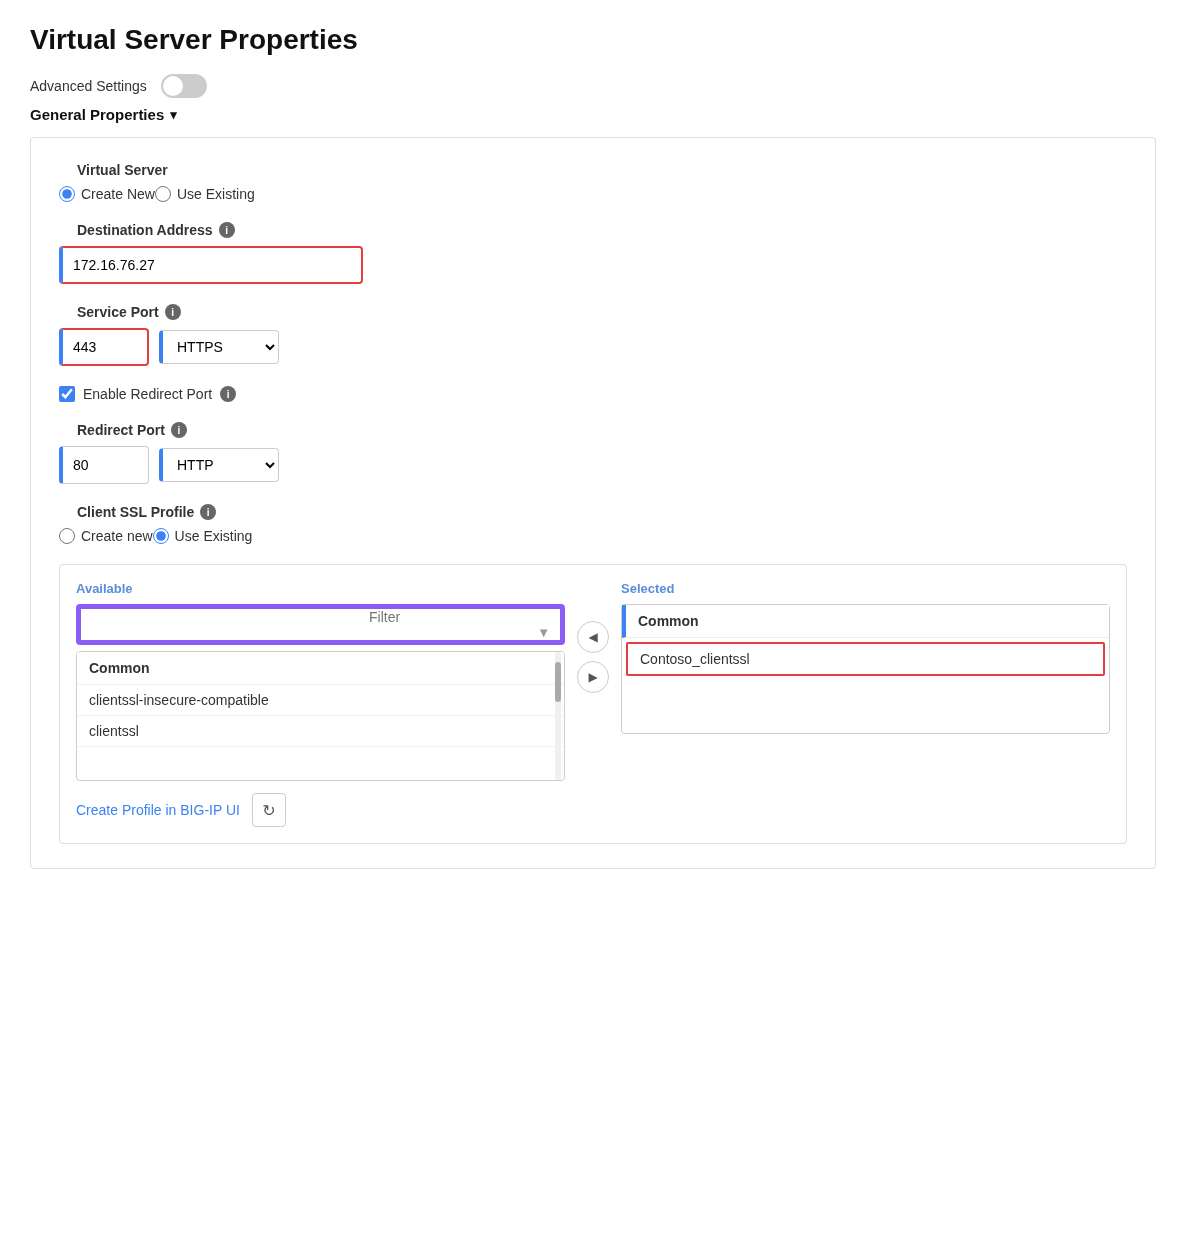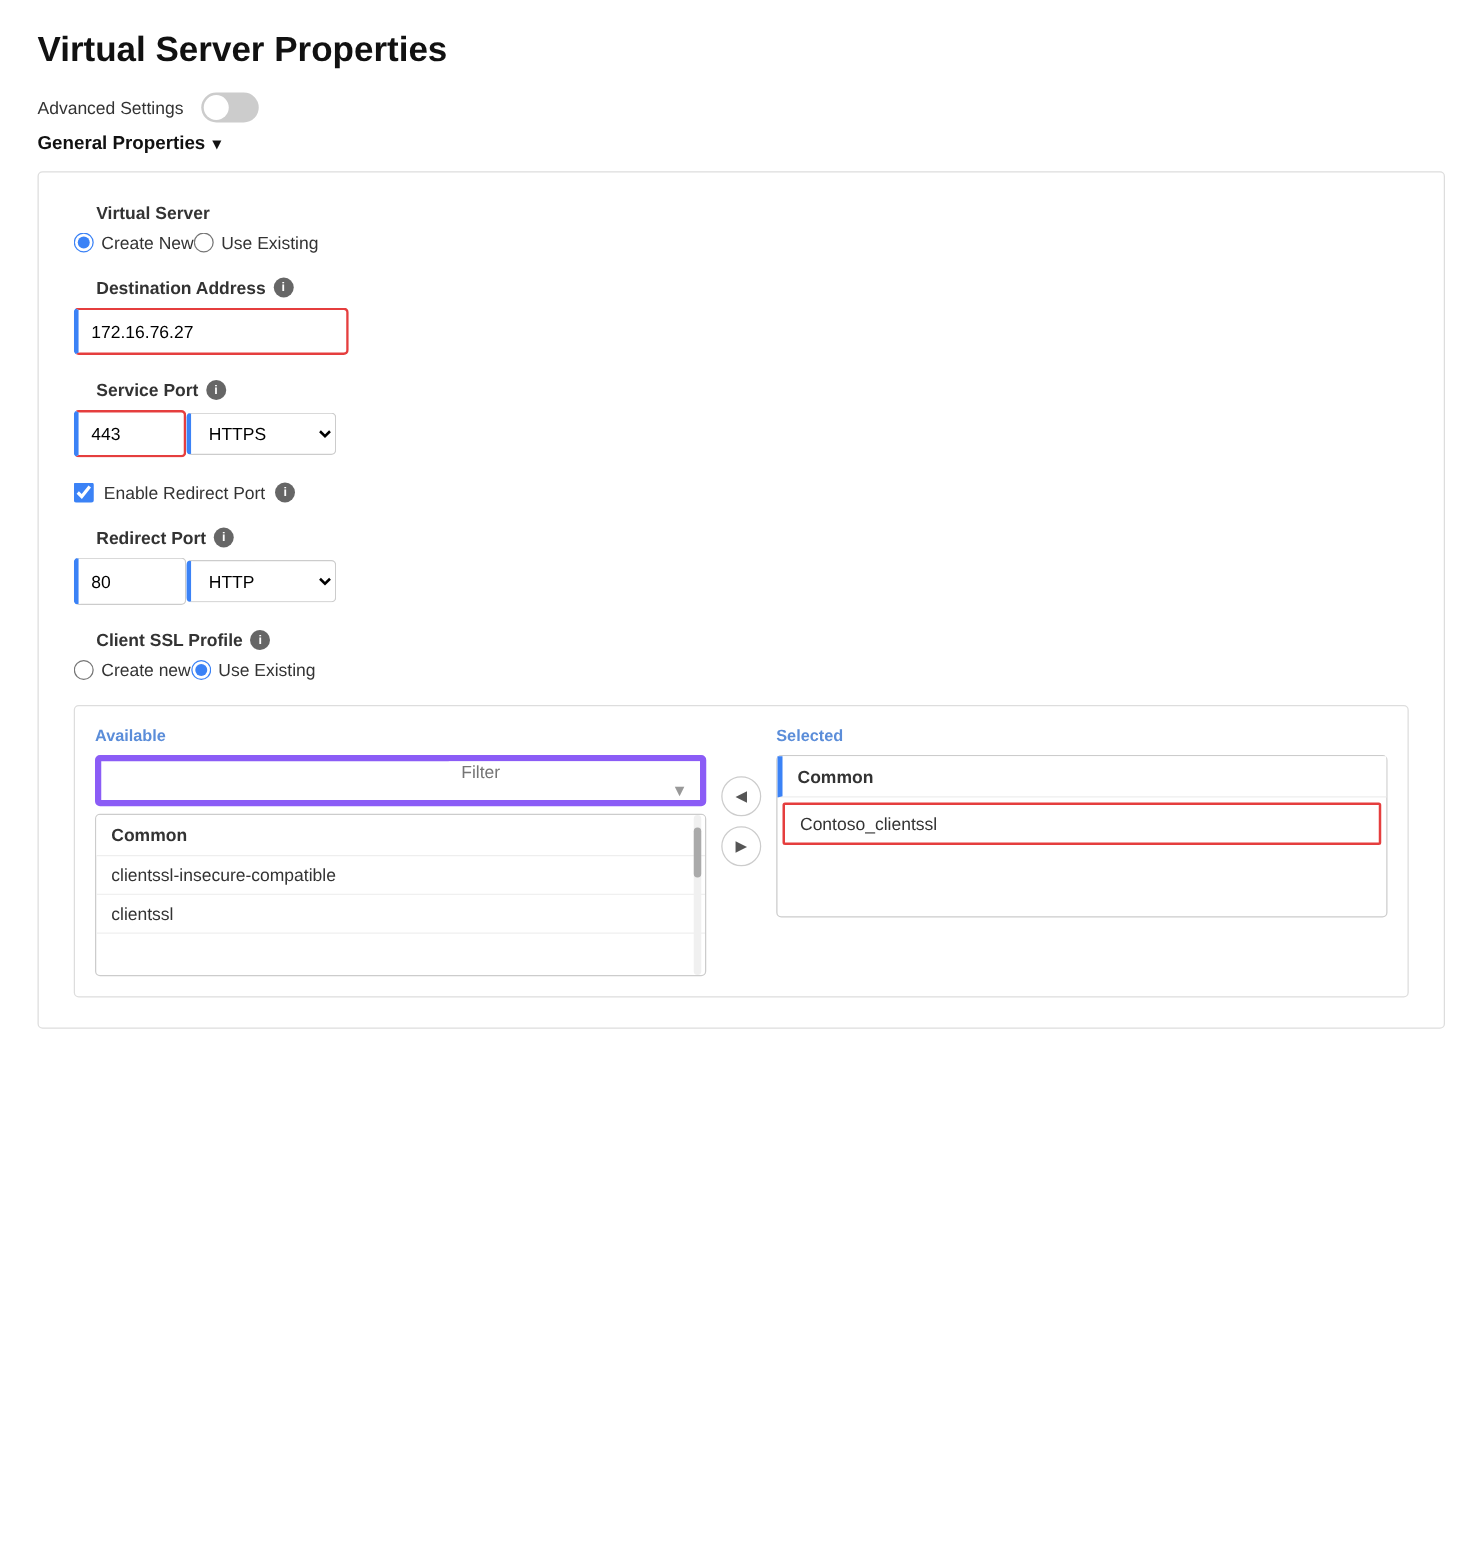--- a/index.html
+++ b/index.html
@@ -102,20 +102,21 @@
     }
     .radio-option input[type="radio"] {
       width: 16px;
       height: 16px;
       accent-color: #3b82f6;
       cursor: pointer;
     }
     .port-row {
       display: flex;
       align-items: center;
+      gap: 10px;
     }
     .port-input {
       width: 90px;
       height: 38px;
       border: 2px solid #e53e3e;
       border-left: 4px solid #3b82f6;
       border-radius: 4px;
       padding: 0 10px;
       font-size: 14px;
       outline: none;
@@ -288,21 +289,21 @@
     .dest-input-wrapper {
       position: relative;
     }
     .dest-input-wrapper input {
       border-left: 4px solid #3b82f6;
       border-top: 2px solid #e53e3e;
       border-right: 2px solid #e53e3e;
       border-bottom: 2px solid #e53e3e;
       border-radius: 4px;
       height: 38px;
-      width: 220px;
+      width: 304px;
       padding: 0 10px;
       font-size: 14px;
       outline: none;
     }
     .scrollbar-indicator {
       position: absolute;
       right: 2px;
       top: 0;
       width: 8px;
       height: 100%;
@@ -456,15 +457,21 @@
       <div class="selected-panel">
         <div class="list-panel-label">Selected</div>
         <div class="selected-list-box">
           <div class="selected-group-header">Common</div>
           <div class="selected-item">Contoso_clientssl</div>
         </div>
       </div>
 
     </div>
 
+    <div class="bottom-row">
+      <a class="create-profile-link">Create Profile in BIG-IP UI</a>
+      <button class="refresh-btn">
+        <span>↻</span>
+      </button>
+    </div>
   </div>
 
 </div>
 
 </body></html>

